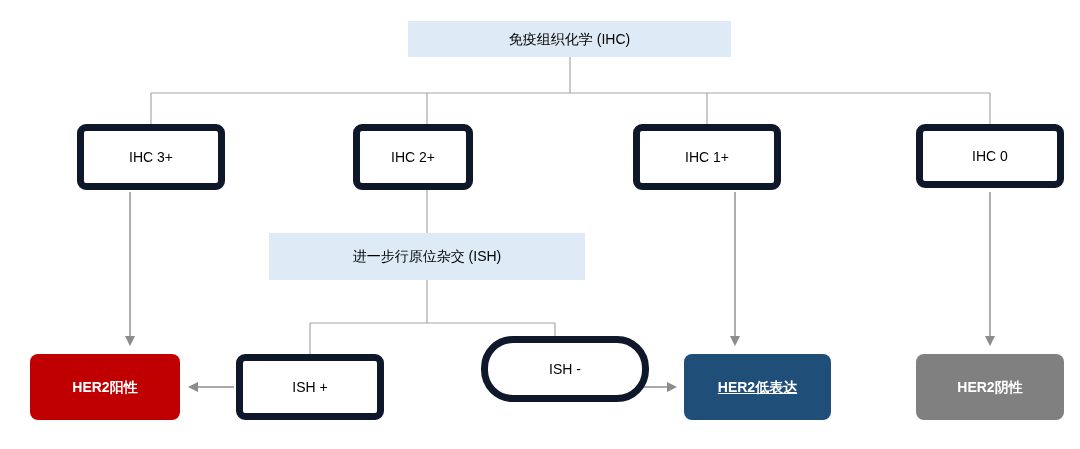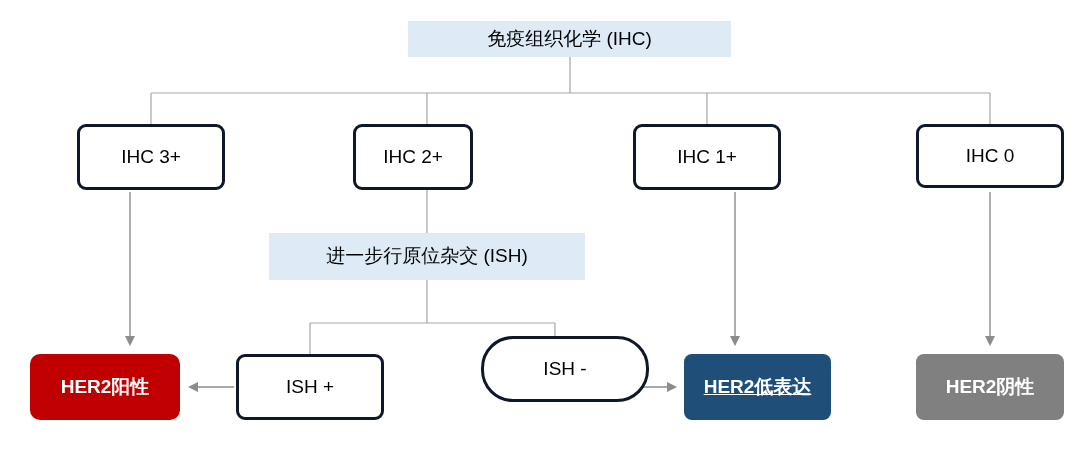--- a/index.html
+++ b/index.html
@@ -24,53 +24,53 @@
     width: 1080px;
     height: 449px;
     pointer-events: none;
   }
   .box {
     position: absolute;
     display: flex;
     align-items: center;
     justify-content: center;
     box-sizing: border-box;
-    font-size: 19px;
+    font-size: 14px;
     color: #000000;
     text-align: center;
     line-height: 1.2;
     white-space: nowrap;
   }
   .header-box {
     background: #deebf7;
   }
   .node {
     background: #ffffff;
-    border: 3px solid #0f172a;
+    border: 7px solid #0f172a;
     border-radius: 9px;
   }
   .result {
     border-radius: 8px;
     color: #ffffff;
     font-weight: bold;
   }
   .result-positive { background: #c00000; }
   .result-low      { background: #1f4e79; text-decoration: underline; }
   .result-negative { background: #808080; }
 
   
   #ihc-header  { left: 408px; top: 21px;  width: 323px; height: 36px; }
   #ihc3        { left: 77px;  top: 124px; width: 148px; height: 66px; }
   #ihc2        { left: 353px; top: 124px; width: 120px; height: 66px; }
   #ihc1        { left: 633px; top: 124px; width: 148px; height: 66px; }
   #ihc0        { left: 916px; top: 124px; width: 148px; height: 64px; }
   #ish-header  { left: 269px; top: 233px; width: 316px; height: 47px; }
   #ish-pos     { left: 236px; top: 354px; width: 148px; height: 66px; }
   #ish-neg     { left: 481px; top: 336px; width: 168px; height: 66px; border-radius: 32px; }
-  #her2-pos    { left: 30px;  top: 354px; width: 150px; height: 66px; border-radius: 10px; }
+  #her2-pos    { left: 30px;  top: 354px; width: 150px; height: 66px; }
   #her2-low    { left: 684px; top: 354px; width: 147px; height: 66px; }
   #her2-neg    { left: 916px; top: 354px; width: 148px; height: 66px; }
 </style>
 </head>
 <body>
 
 <div class="canvas">
 
   <svg class="connectors" viewBox="0 0 1080 449" aria-hidden="true">
     <defs>

